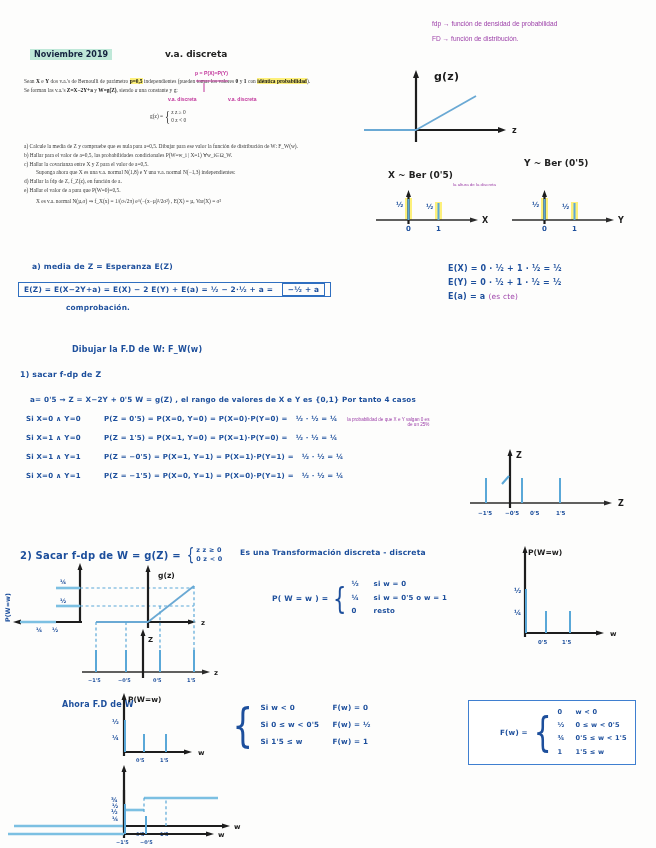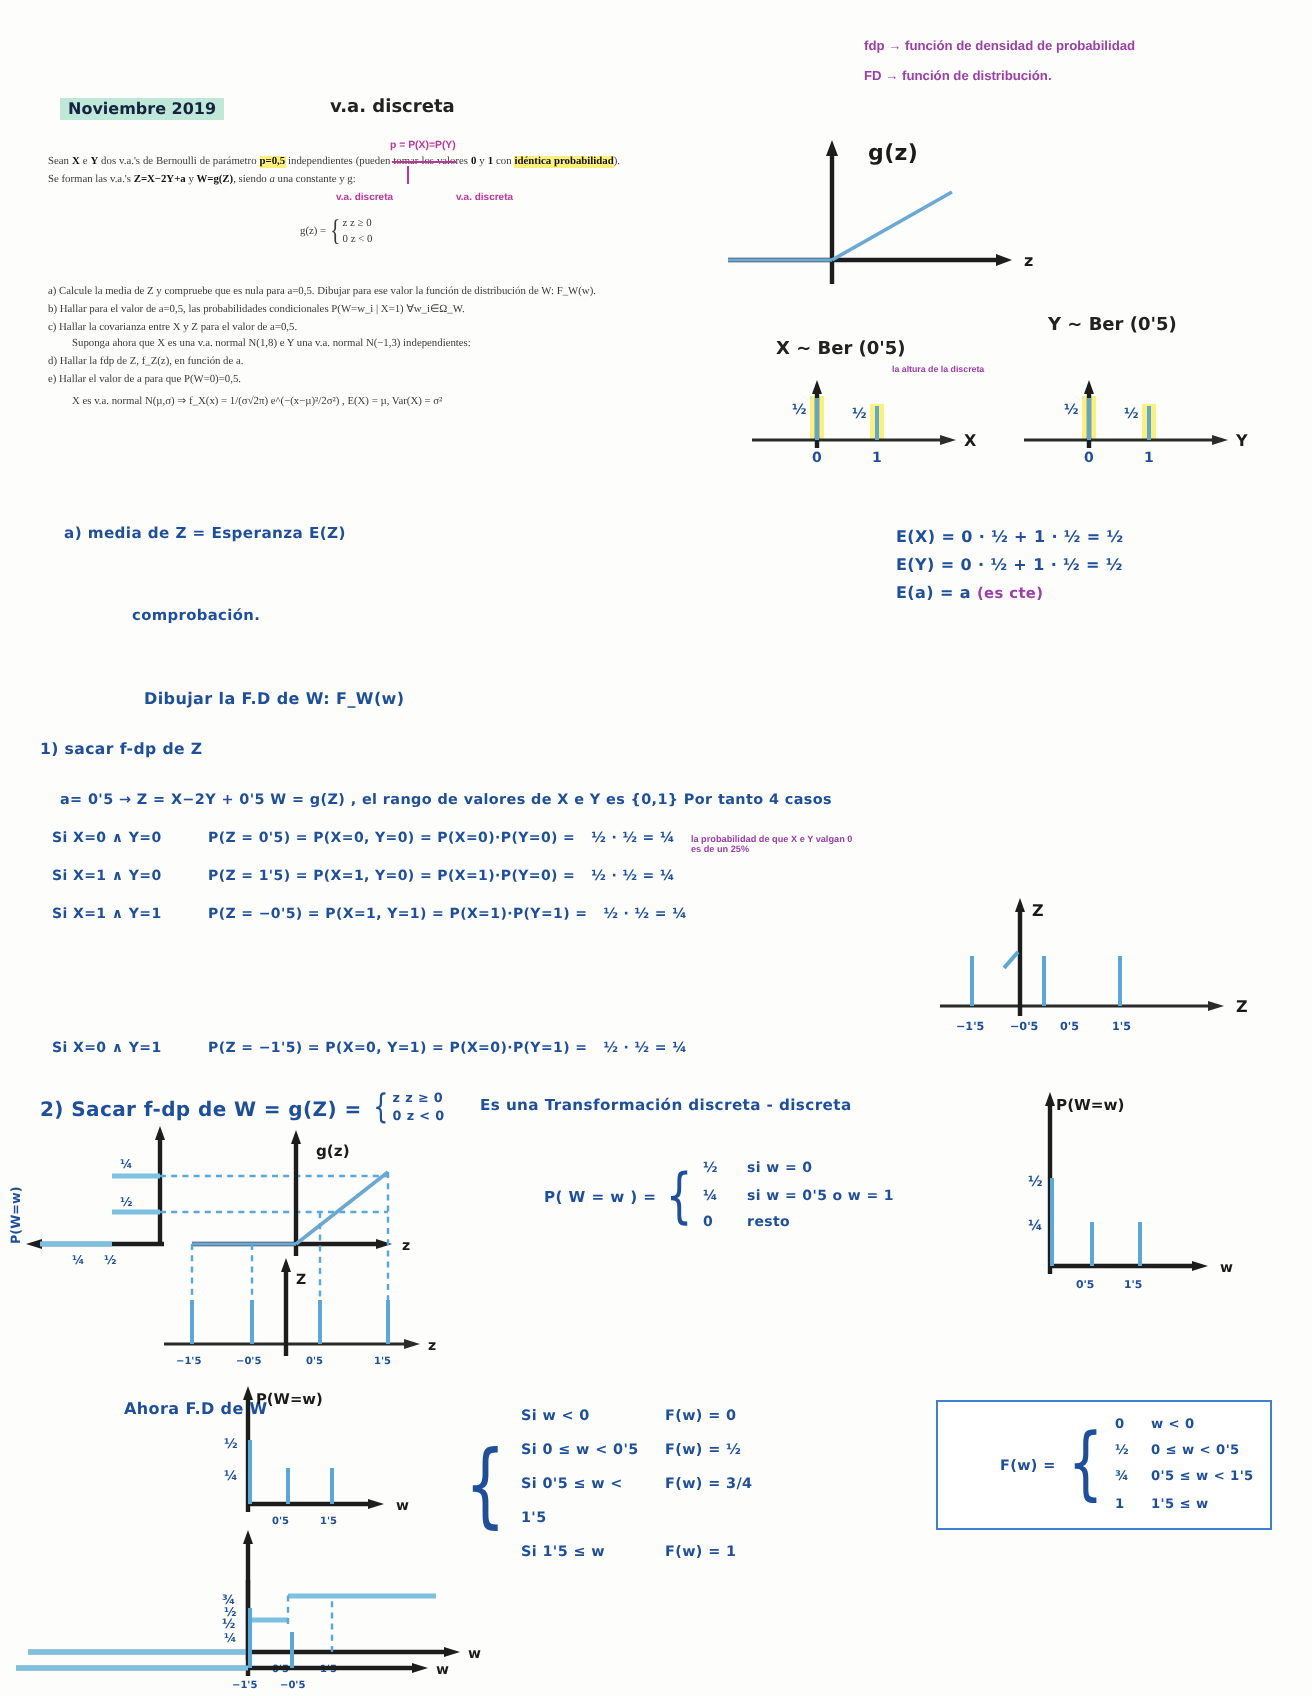--- a/index.html
+++ b/index.html
@@ -4,21 +4,21 @@
 <style>
   html,body{margin:0;padding:0;background:#ffffff;}
   body{width:656px;height:848px;position:relative;overflow:hidden;
        font-family:"Liberation Sans",sans-serif;color:#1f3a6e;}
   .page{position:absolute;inset:0;background:#fdfdfc;}
 
   
   .abs{position:absolute;}
   .hw{font-family:"DejaVu Sans",sans-serif;color:#1d4f9c;font-weight:700;
       letter-spacing:.2px;line-height:1.25;}
-  .hw-purple{color:#9c3fa8;font-weight:700;}
+  .hw-purple{color:#9c3fa8;font-weight:400;text-align:right;}
   .hw-pink{color:#c0349a;font-weight:700;}
   .hw-black{color:#222;font-weight:700;}
 
   
   .printed{font-family:"Liberation Serif",serif;color:#3a3a3a;
            font-size:5.4px;line-height:1.62;text-align:justify;}
   .printed b{color:#111;}
   .hl{background:#fdf07a;}
 
   
@@ -159,20 +159,26 @@
 
   <div class="abs hw" style="left:448px;top:262px;font-size:8px;line-height:1.75;">
     <div>E(X) =  0 · ½ + 1 · ½  =  ½</div>
     <div>E(Y) =  0 · ½ + 1 · ½  =  ½</div>
     <div><span>E(a) =  a</span>
          <span class="hw-purple" style="font-size:7.4px;">(es cte)</span></div>
   </div>
 
   <div class="abs hw" style="left:32px;top:262px;font-size:7.6px;">a)  media de Z = Esperanza      E(Z)</div>
 
+  <div class="abs" style="left:18px;top:278px;">
+    <span class="boxed hw" style="font-size:7.4px;">
+      <span>E(Z) = E(X−2Y+a) =  E(X) − 2 E(Y) + E(a)  =   ½  −  2·½  +  a  =</span>
+      <span style="margin-left:6px;border:1.3px solid #2f6fc0;padding:1px 5px;">−½ + a</span>
+    </span>
+  </div>
 
   <div class="abs hw" style="left:66px;top:303px;font-size:7.4px;">comprobación.</div>
 
 
   <div class="abs hw" style="left:72px;top:345px;font-size:8px;">Dibujar  la  F.D  de  W:  F_W(w)</div>
 
   <div class="abs hw" style="left:20px;top:370px;font-size:7.8px;">1)  sacar f-dp de Z</div>
 
   <div class="abs hw" style="left:30px;top:395px;font-size:7.2px;">a= 0'5  →  Z = X−2Y + 0'5          W = g(Z)   ,  el rango de valores de  X  e  Y  es {0,1}  Por tanto  4 casos</div>
 
@@ -187,21 +193,21 @@
       <span class="hw" style="width:70px;">Si  X=1 ∧ Y=0</span>
       <span class="hw">P(Z = 1'5) = P(X=1, Y=0) = P(X=1)·P(Y=0) =</span>
       <span class="hw">½ · ½ = ¼</span>
     </div>
     <div style="display:flex;align-items:baseline;gap:8px;height:19px;">
       <span class="hw" style="width:70px;">Si  X=1 ∧ Y=1</span>
       <span class="hw">P(Z = −0'5) = P(X=1, Y=1) = P(X=1)·P(Y=1) =</span>
       <span class="hw">½ · ½ = ¼</span>
     </div>
     <div style="display:flex;align-items:baseline;gap:8px;height:19px;">
-      <span class="hw" style="width:70px;margin-top:48px;">Si  X=0 ∧ Y=1</span>
+      <span class="hw" style="width:70px;">Si  X=0 ∧ Y=1</span>
       <span class="hw">P(Z = −1'5) = P(X=0, Y=1) = P(X=0)·P(Y=1) =</span>
       <span class="hw">½ · ½ = ¼</span>
     </div>
   </div>
 
   <div class="abs" style="left:478px;top:448px;">
     <svg width="170" height="75">
       <text x="38" y="10" style="font-size:8px;font-weight:700;fill:#1b1b1b;font-family:'DejaVu Sans',sans-serif;">Z</text>
       <line class="axis" x1="-8" y1="55" x2="128" y2="55"></line>
       <polygon points="134,55 126,52.5 126,57.5" fill="#2b2b2b"></polygon>
@@ -361,24 +367,20 @@
   <div class="abs" style="left:228px;top:700px;display:flex;align-items:center;gap:3px;">
     <span class="brace hw" style="font-size:46px;">{</span>
     <span class="hw" style="font-size:7.2px;line-height:2.35;display:inline-block;">
       <span style="display:flex;gap:10px;">
           <span style="width:62px;">Si  w &lt; 0</span>
           <span>F(w) = 0</span>
         </span>
       <span style="display:flex;gap:10px;">
           <span style="width:62px;">Si  0 ≤ w &lt; 0'5</span>
           <span>F(w) = ½</span>
-        </span>
-      <span style="display:flex;gap:10px;">
-          <span style="width:62px;">Si  0'5 ≤ w &lt; 1'5</span>
-          <span>F(w) = 3/4</span>
         </span>
       <span style="display:flex;gap:10px;">
           <span style="width:62px;">Si  1'5 ≤ w</span>
           <span>F(w) = 1</span>
         </span>
     </span>
   </div>
 
   <div class="abs boxed2" style="left:468px;top:700px;">
     <span style="display:flex;align-items:center;gap:2px;">

